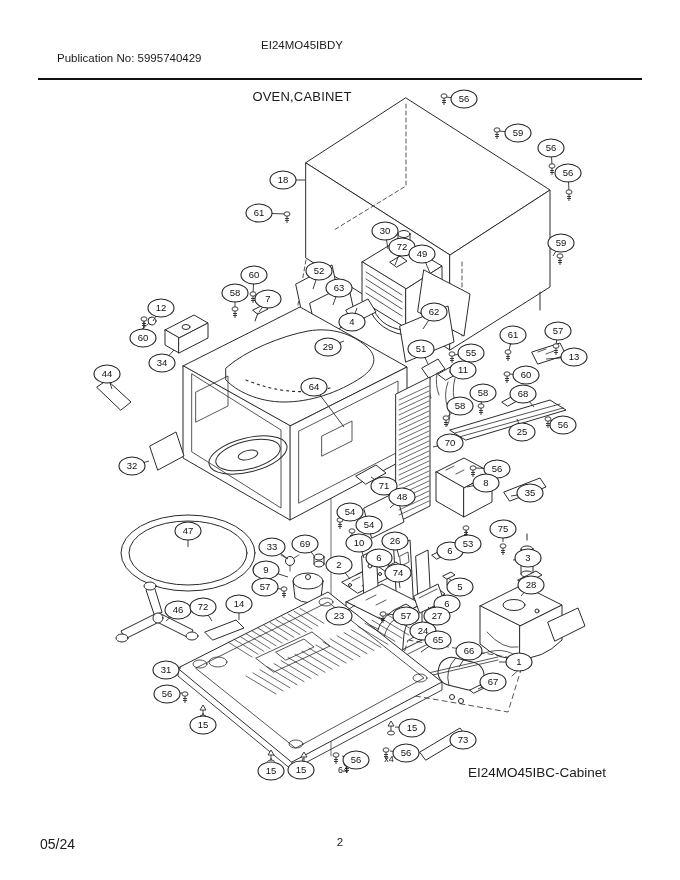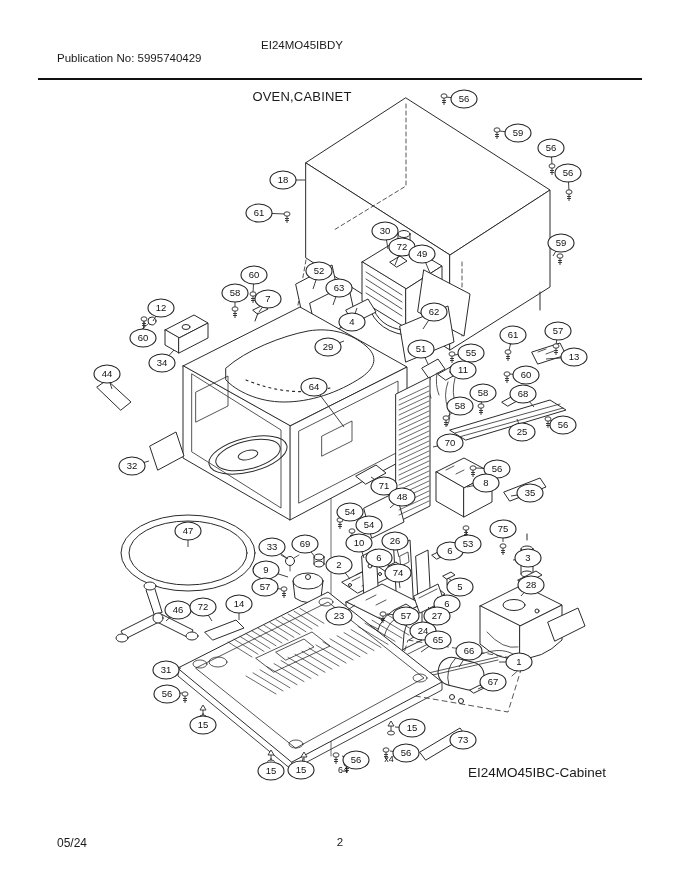--- a/index.html
+++ b/index.html
@@ -4,21 +4,21 @@
 <style>
   html,body{margin:0;padding:0;}
   body{
     width:680px;height:880px;position:relative;background:#ffffff;
     font-family:"Liberation Sans",sans-serif;color:#1a1a1a;overflow:hidden;
   }
   .hdr-pub{position:absolute;left:57px;top:52px;font-size:11.5px;}
   .hdr-model{position:absolute;left:302px;top:39px;transform:translateX(-50%);font-size:11.5px;}
   .hdr-title{position:absolute;left:302px;top:61px;transform:translateX(-50%);font-size:13px;font-weight:normal;letter-spacing:.2px;margin-top:28px;}
   .hdr-rule{position:absolute;left:38px;right:38px;top:78px;border-top:2px solid #111;}
-  .ftr-date{position:absolute;left:57px;top:836px;font-size:12px;}
+  .ftr-date{position:absolute;left:40px;top:836px;font-size:14px;}
   .ftr-page{position:absolute;left:340px;top:836px;transform:translateX(-50%);font-size:11.5px;}
   .caption{position:absolute;left:468px;top:765px;font-size:13.5px;font-weight:normal;}
   svg{position:absolute;left:0;top:0;}
   svg text{font-family:"Liberation Sans",sans-serif;}
 </style>
 </head>
 <body>
 
 <div class="hdr-pub">Publication No: 5995740429</div>
 <div class="hdr-model">EI24MO45IBDY</div>

